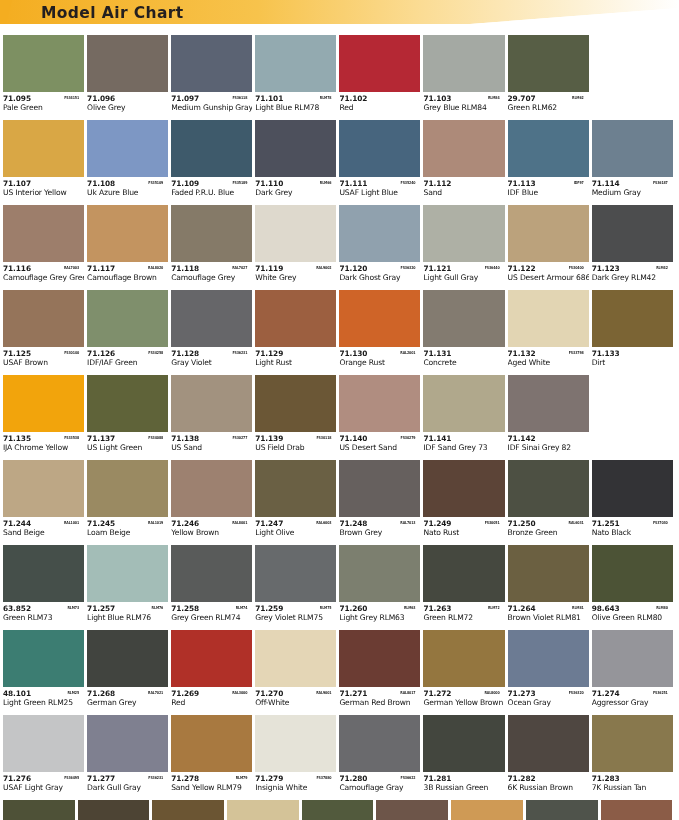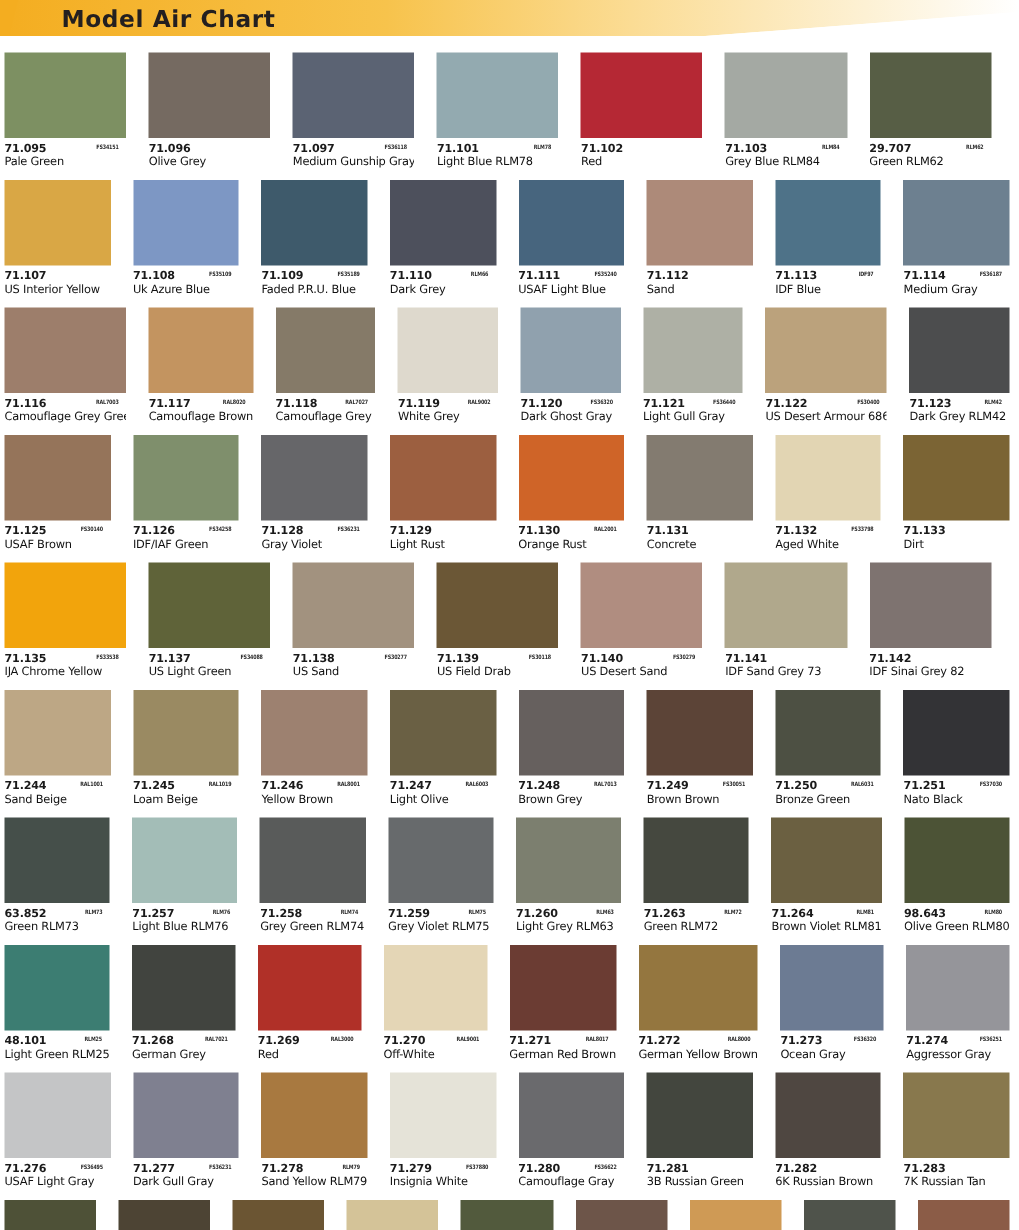--- a/index.html
+++ b/index.html
@@ -47,21 +47,20 @@
   }
 
   
   .chart-body {
     padding: 4px 3px 0 3px;
   }
   .swatch-row {
     display: flex;
     width: 673px;
     margin-bottom: 0px;
-    gap: 12px;
   }
   .swatch-cell {
     position: relative;
     padding: 0 3px 0 0;
   }
   .row-8 .swatch-cell { width: 84.1px; }
   .row-9 .swatch-cell { width: 74.7px; }
 
   .swatch-chip {
     width: 100%;
@@ -485,21 +484,21 @@
             <div class="swatch-code">71.248</div>
             <div class="swatch-fs">RAL7013</div>
             <div class="swatch-name">Brown Grey</div>
           </div>
         </div>
         <div class="swatch-cell">
           <div class="swatch-chip" title="Nato Brown" style="background: rgb(92, 68, 55);"></div>
           <div class="swatch-meta">
             <div class="swatch-code">71.249</div>
             <div class="swatch-fs">FS30051</div>
-            <div class="swatch-name">Brown Brown</div>
+            <div class="swatch-name">Nato Rust</div>
           </div>
         </div>
         <div class="swatch-cell">
           <div class="swatch-chip" title="Bronze Green" style="background: rgb(77, 80, 67);"></div>
           <div class="swatch-meta">
             <div class="swatch-code">71.250</div>
             <div class="swatch-fs">RAL6031</div>
             <div class="swatch-name">Bronze Green</div>
           </div>
         </div>

